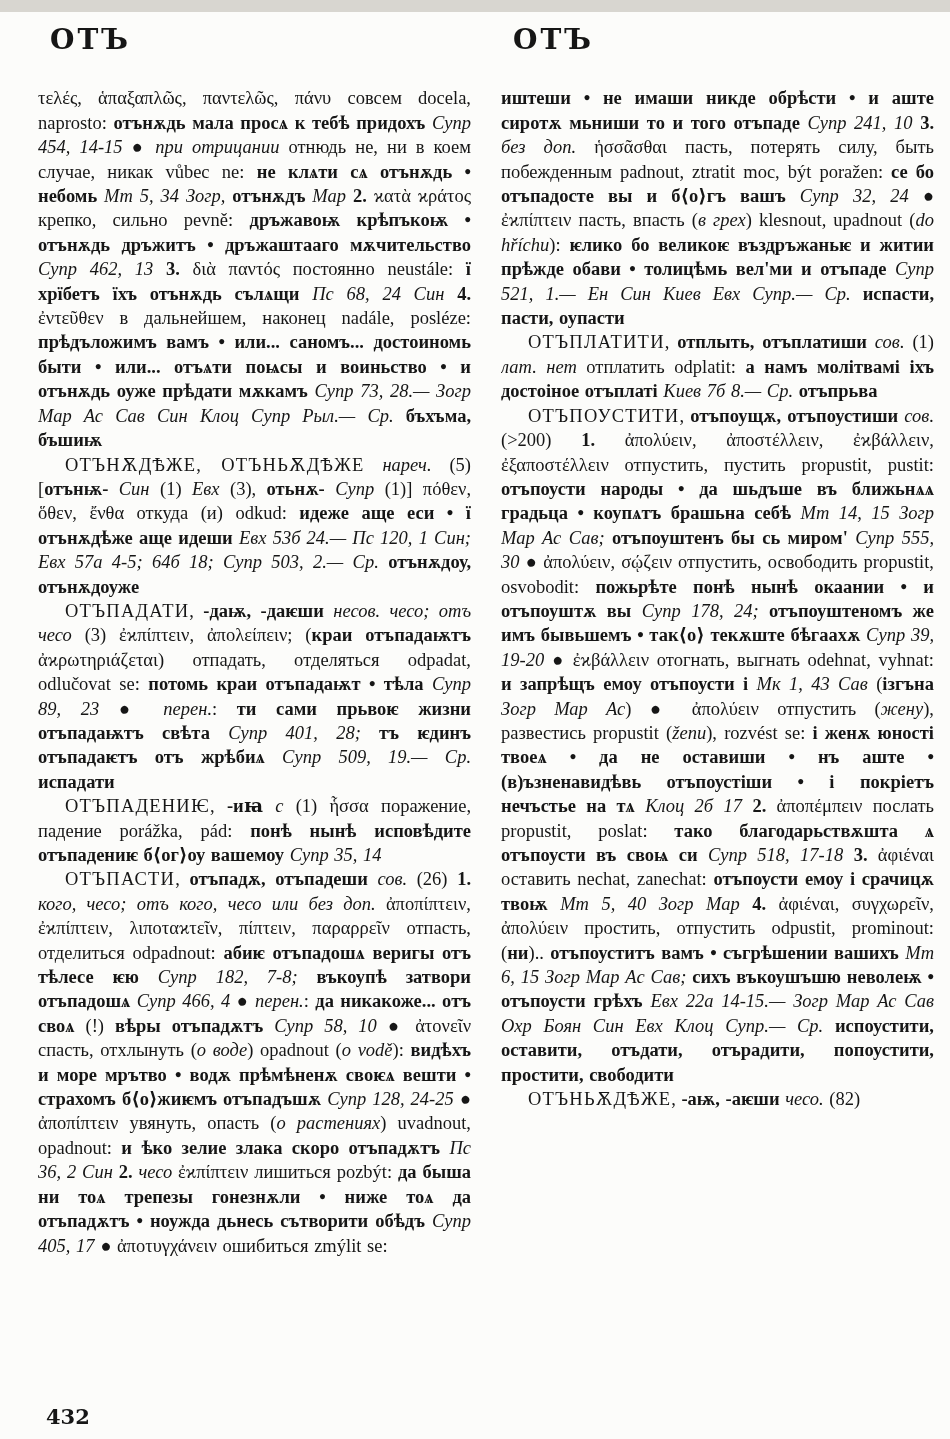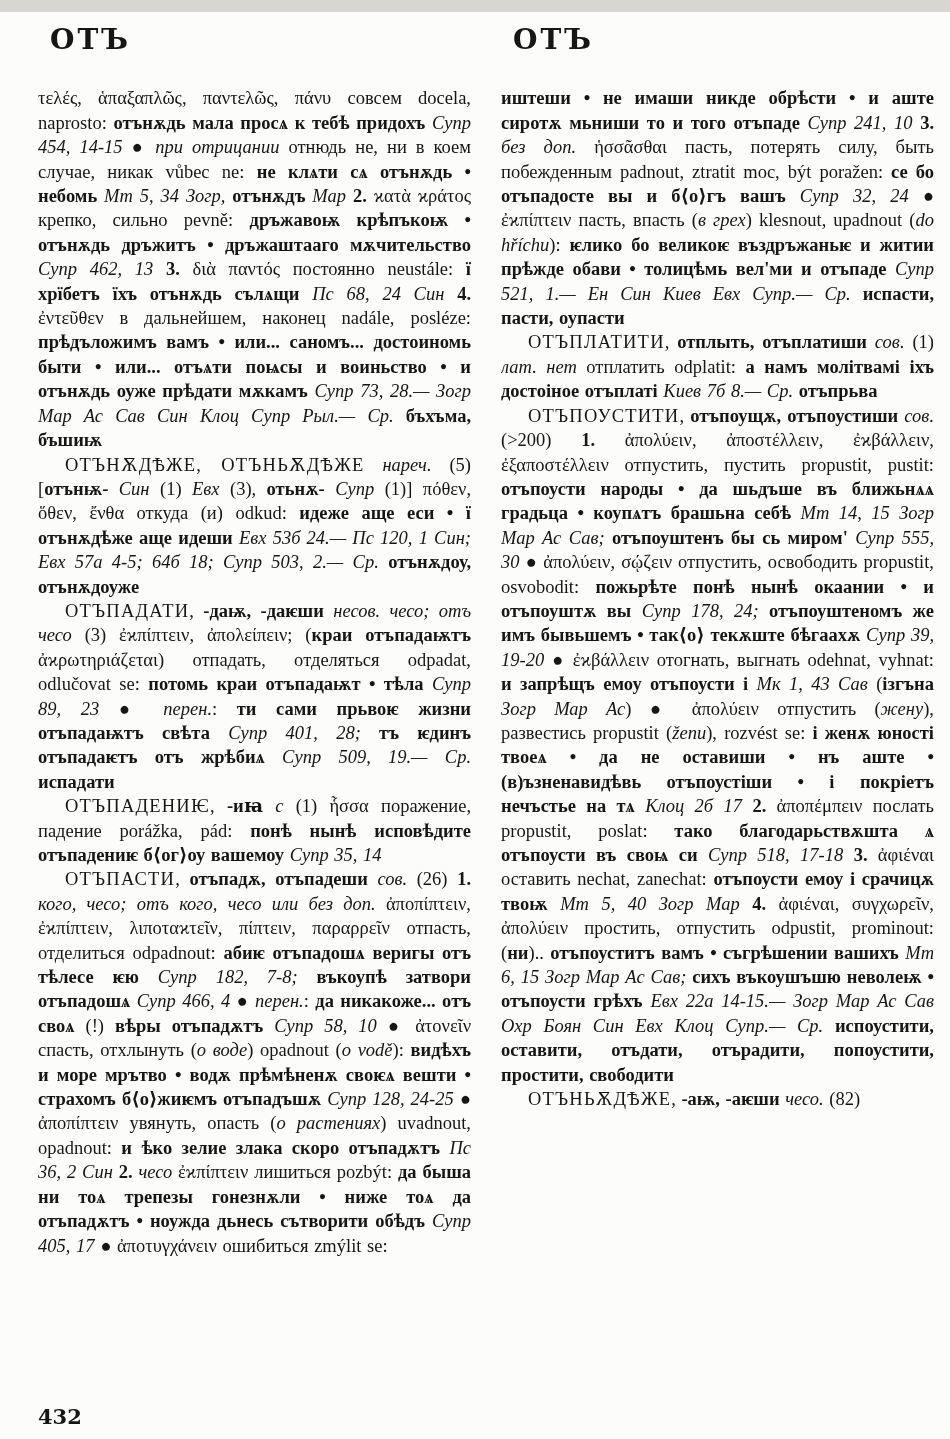--- a/index.html
+++ b/index.html
@@ -25,21 +25,21 @@
     font-family:"DejaVu Serif","Liberation Serif",serif;
     font-weight:bold; font-size:28px; letter-spacing:3px;
     margin:6px 0 34px 12px;
   }
   .col p { margin:0; text-indent:27px; }
   .col p.cont { text-indent:0; }
   b { font-weight:700; }
   .hw { font-weight:400; letter-spacing:1.2px; }
   i { font-style:italic; }
   .pageno {
-    position:absolute; left:38px; bottom:22px;
+    position:absolute; left:46px; bottom:22px;
     font-weight:bold; font-size:21px;
     font-family:"DejaVu Serif","Liberation Serif",serif;
     text-align:center;
   }
 </style>
 </head>
 <body>
 
 <div class="page">
   <div class="cols">

